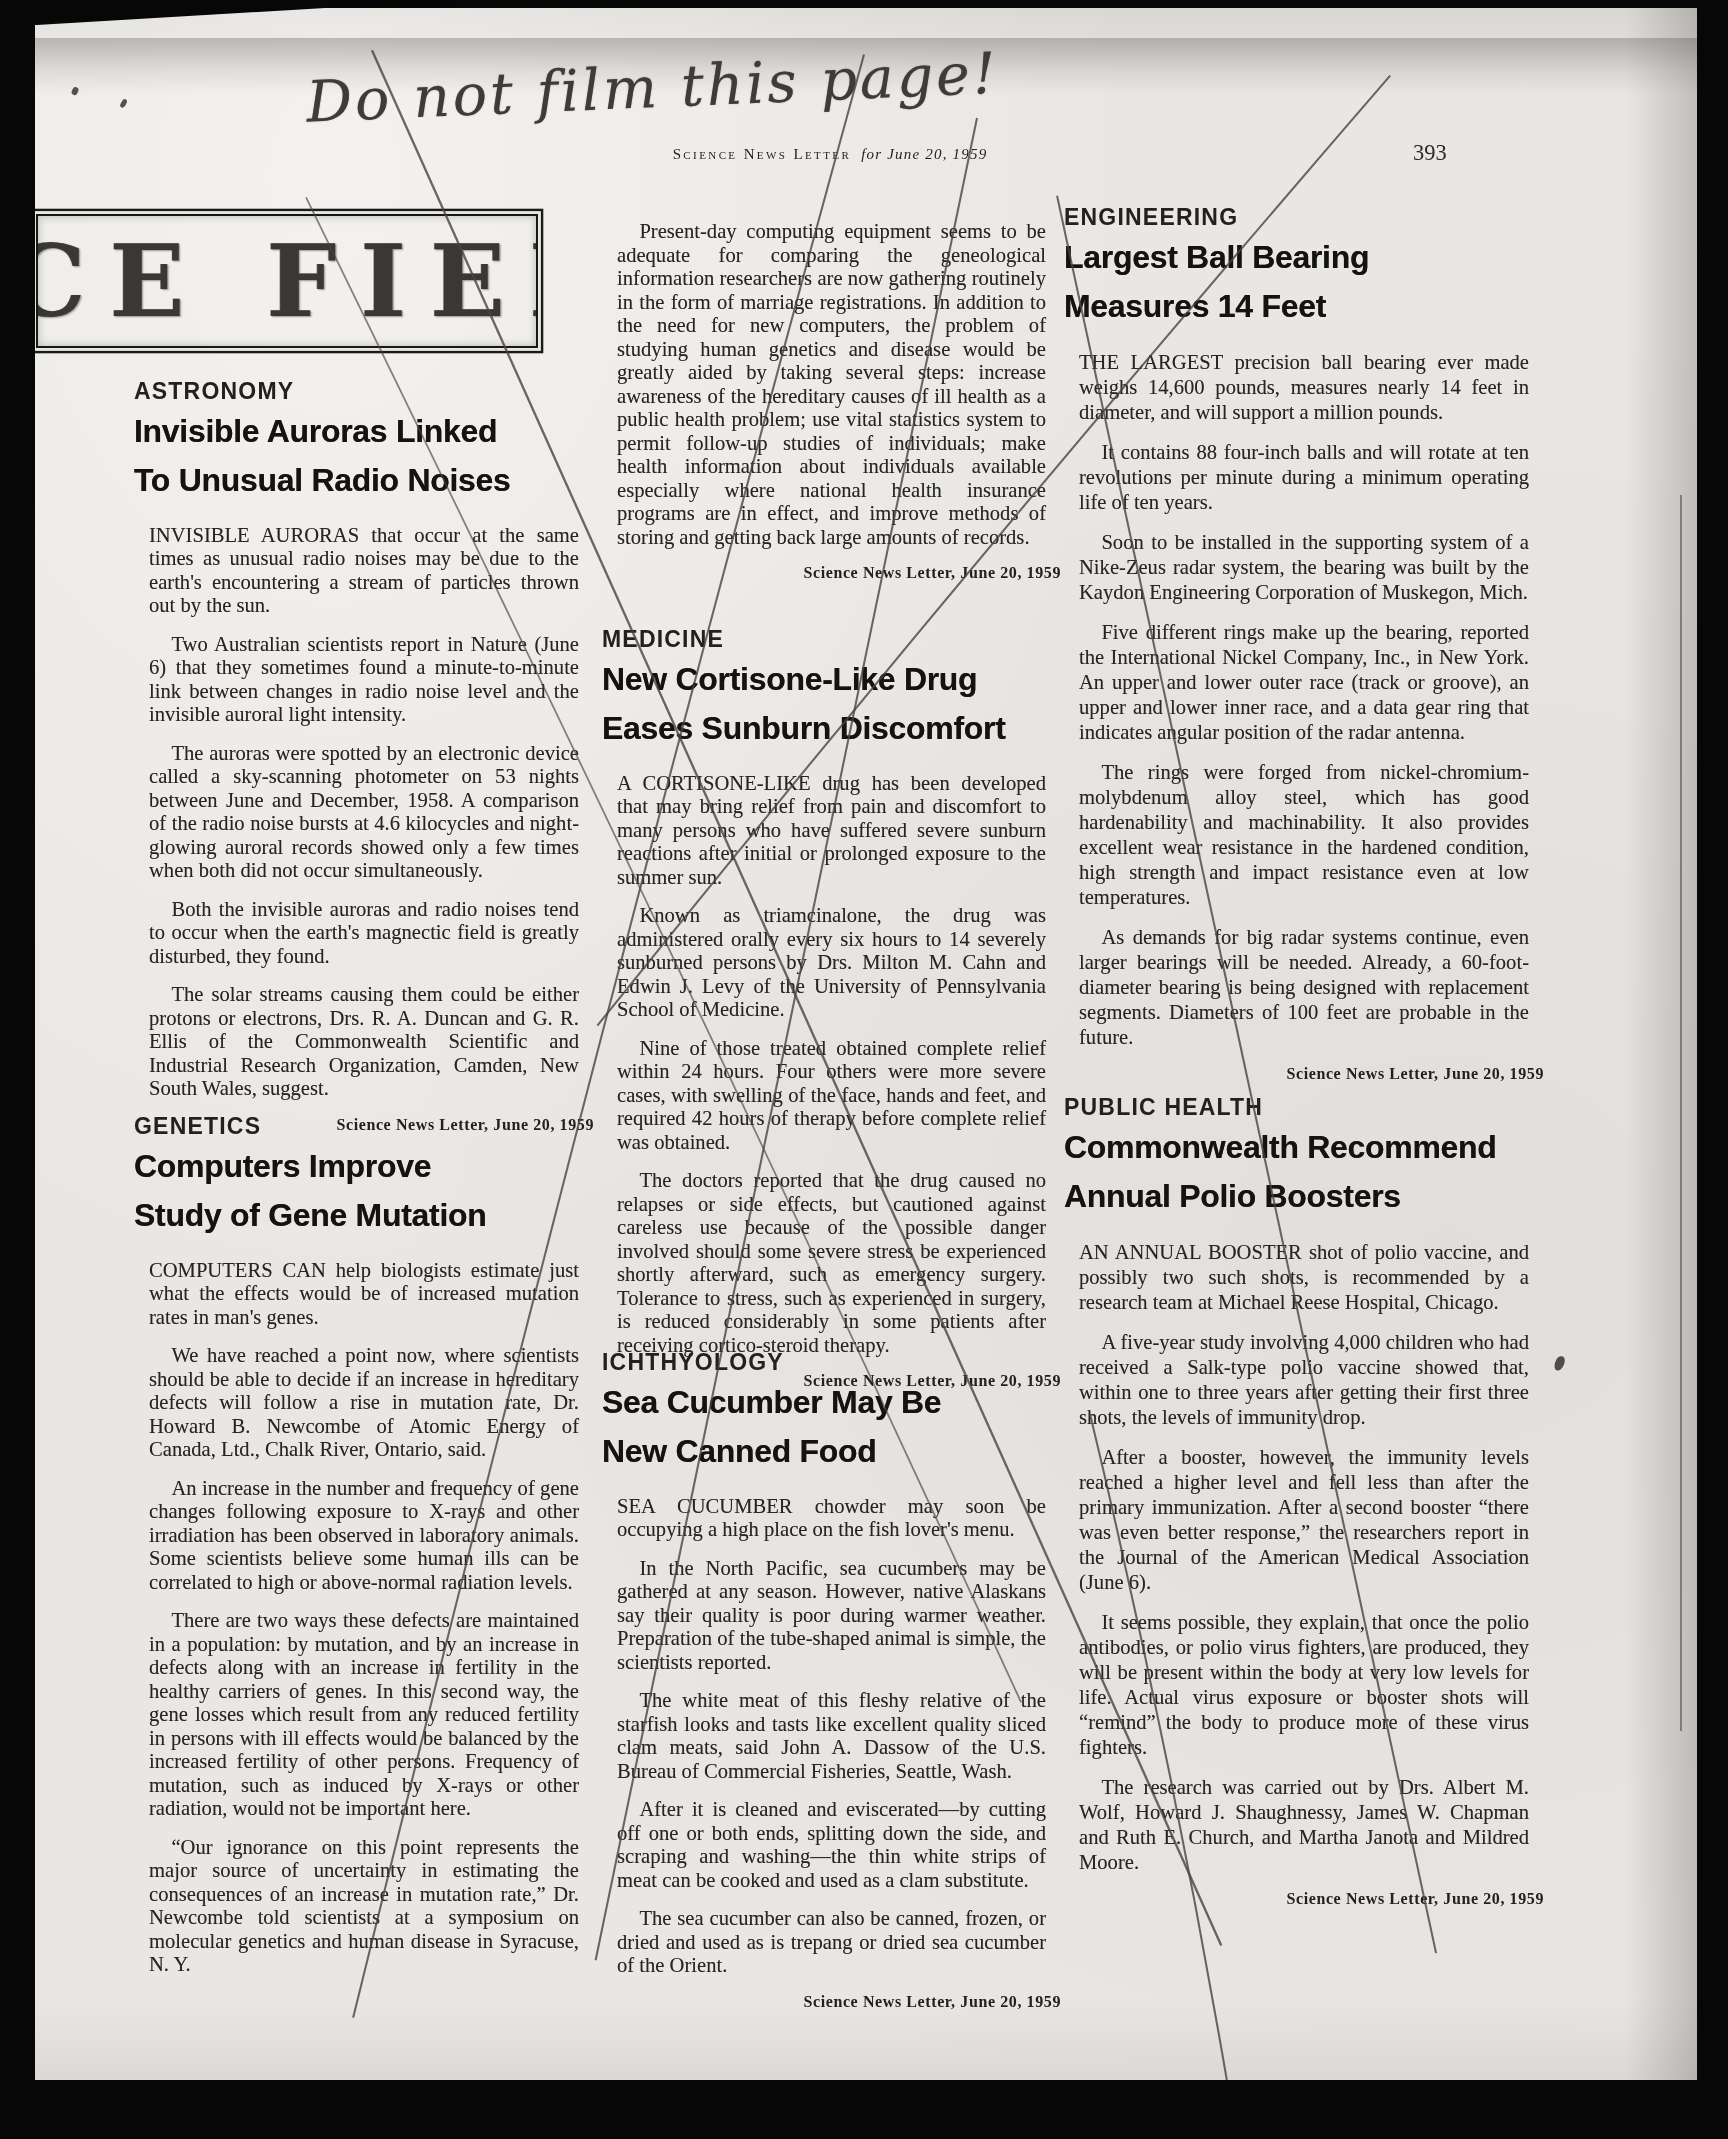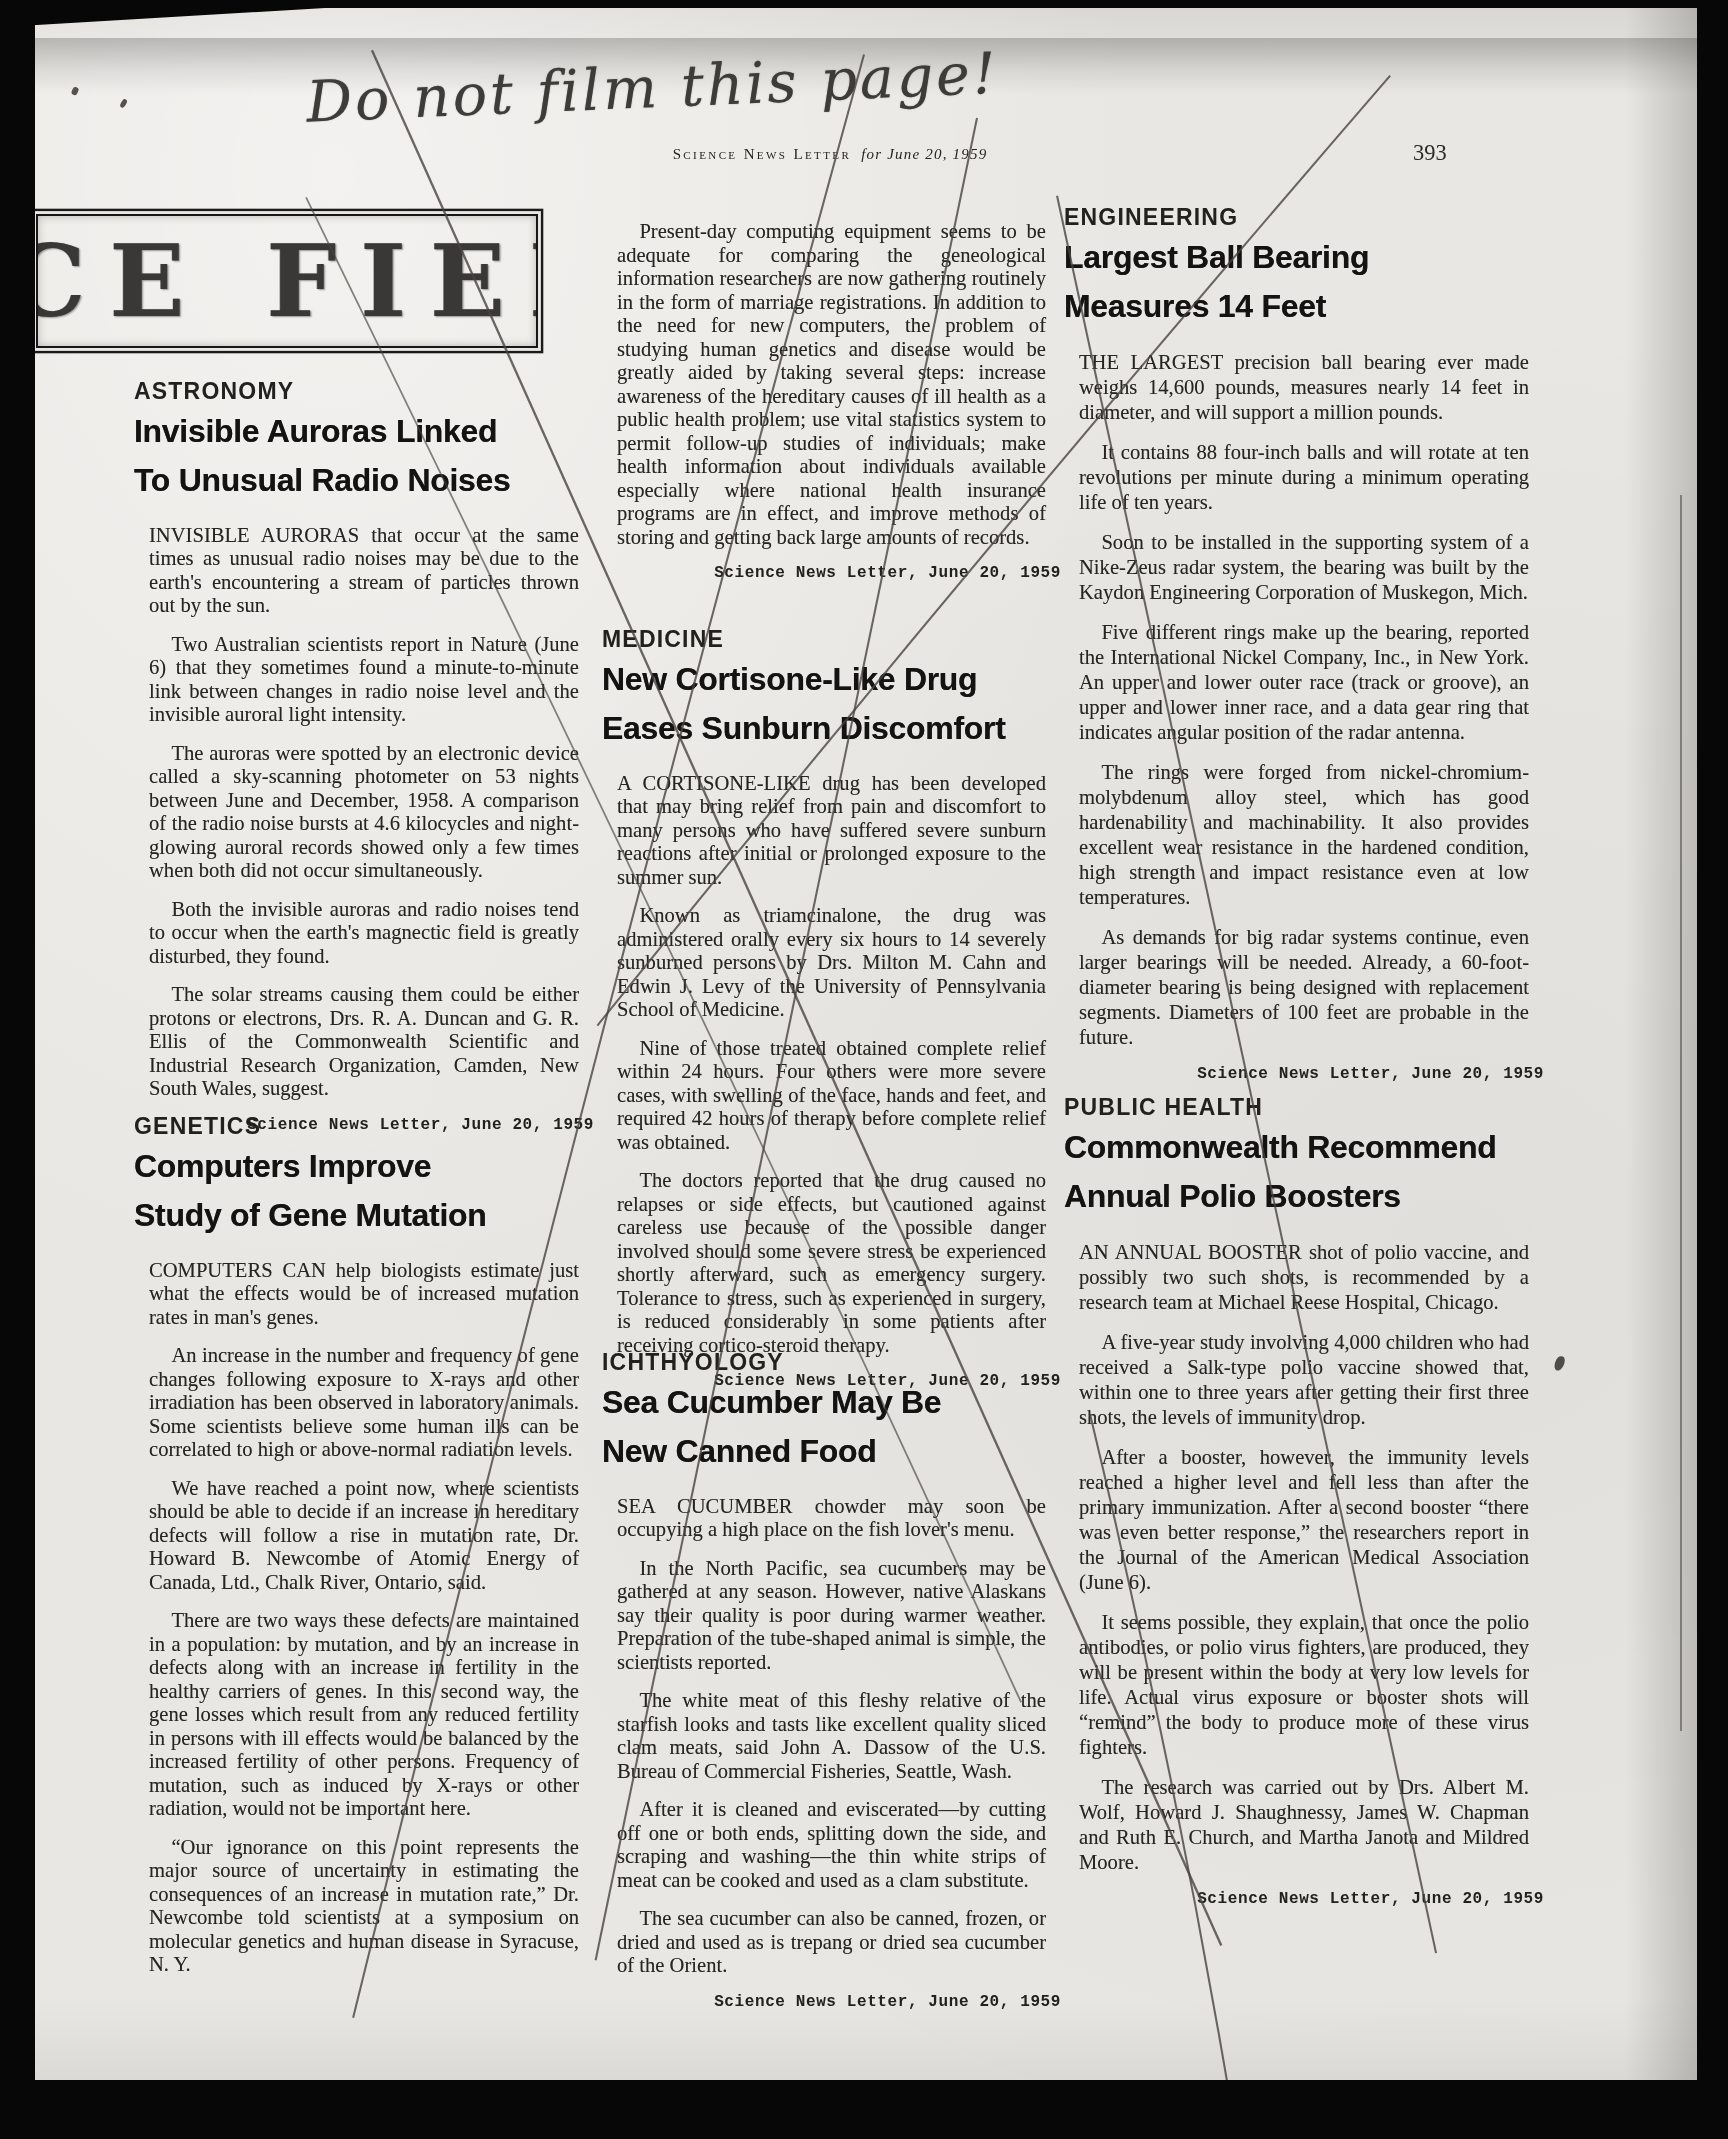--- a/index.html
+++ b/index.html
@@ -53,21 +53,21 @@
         line-height:49px;letter-spacing:-0.3px;color:#141311;text-shadow:0 0 0.6px rgba(20,19,17,.7);}
   .headline span{display:block;}
   .headline span:empty{display:none;}
   .kicker:empty{display:none;margin:0;}
   .body{font-size:20.6px;line-height:23.5px;text-align:justify;color:#262522;
         text-shadow:0 0 0.6px rgba(38,37,34,.35);}
   .col3 .body{line-height:25px;}
   .body p{margin:15px;text-indent:22.4px;}
   .body p:first-child{text-indent:0;}
   .no-head .body p:first-child{text-indent:22.4px;}
-  .credit{margin-top:3.5px;font-family:Liberation Mono, monospace;font-weight:700;font-size:16px;
+  .credit{margin-top:3.5px;font-family:Liberation Serif, serif;font-weight:700;font-size:16px;
         text-align:right;letter-spacing:0.6px;color:#22211e;}
   .credit:empty{display:none;}
   
   .strokes{position:absolute;left:0;top:0;width:1728px;height:2140px;pointer-events:none;}
   .ink-mark{position:absolute;left:1555px;top:1356px;width:9.4px;height:15.3px;background:#34322f;
         border-radius:50% 40% 55% 45%;transform:rotate(18deg);opacity:.85;}
 </style>
 </head>
 <body>
 
@@ -109,22 +109,22 @@
   </section>
 
   <section class="article col1" style="top:1116px">
     <div class="kicker">GENETICS</div>
     <h2 class="headline">
       <span>Computers Improve</span>
       <span>Study of Gene Mutation</span>
     </h2>
     <div class="body">
         <p class="para">COMPUTERS CAN help biologists estimate just what the effects would be of increased mutation rates in man's genes.</p>
+        <p class="para">We have reached a point now, where scientists should be able to decide if an increase in hereditary defects will follow a rise in mutation rate, Dr. Howard B. Newcombe of Atomic Energy of Canada, Ltd., Chalk River, Ontario, said.</p>
         <p class="para">An increase in the number and frequency of gene changes following exposure to X-rays and other irradiation has been observed in laboratory animals. Some scientists believe some human ills can be correlated to high or above-normal radiation levels.</p>
-        <p class="para">We have reached a point now, where scientists should be able to decide if an increase in hereditary defects will follow a rise in mutation rate, Dr. Howard B. Newcombe of Atomic Energy of Canada, Ltd., Chalk River, Ontario, said.</p>
         <p class="para">There are two ways these defects are maintained in a population: by mutation, and by an increase in defects along with an increase in fertility in the healthy carriers of genes. In this second way, the gene losses which result from any reduced fertility in persons with ill effects would be balanced by the increased fertility of other persons. Frequency of mutation, such as induced by X-rays or other radiation, would not be important here.</p>
         <p class="para">“Our ignorance on this point represents the major source of uncertainty in estimating the consequences of an increase in mutation rate,” Dr. Newcombe told scientists at a symposium on molecular genetics and human disease in Syracuse, N. Y.</p>
       </div>
 
   </section>
 
   <section class="article col2 no-head" style="top:205px">
 
     <div class="body">
         <p class="para">Present-day computing equipment seems to be adequate for comparing the geneological information researchers are now gathering routinely in the form of marriage registrations. In addition to the need for new computers, the problem of studying human genetics and disease would be greatly aided by taking several steps: increase awareness of the hereditary causes of ill health as a public health problem; use vital statistics system to permit follow-up studies of individuals; make health information about individuals available especially where national health insurance programs are in effect, and improve methods of storing and getting back large amounts of records.</p>

